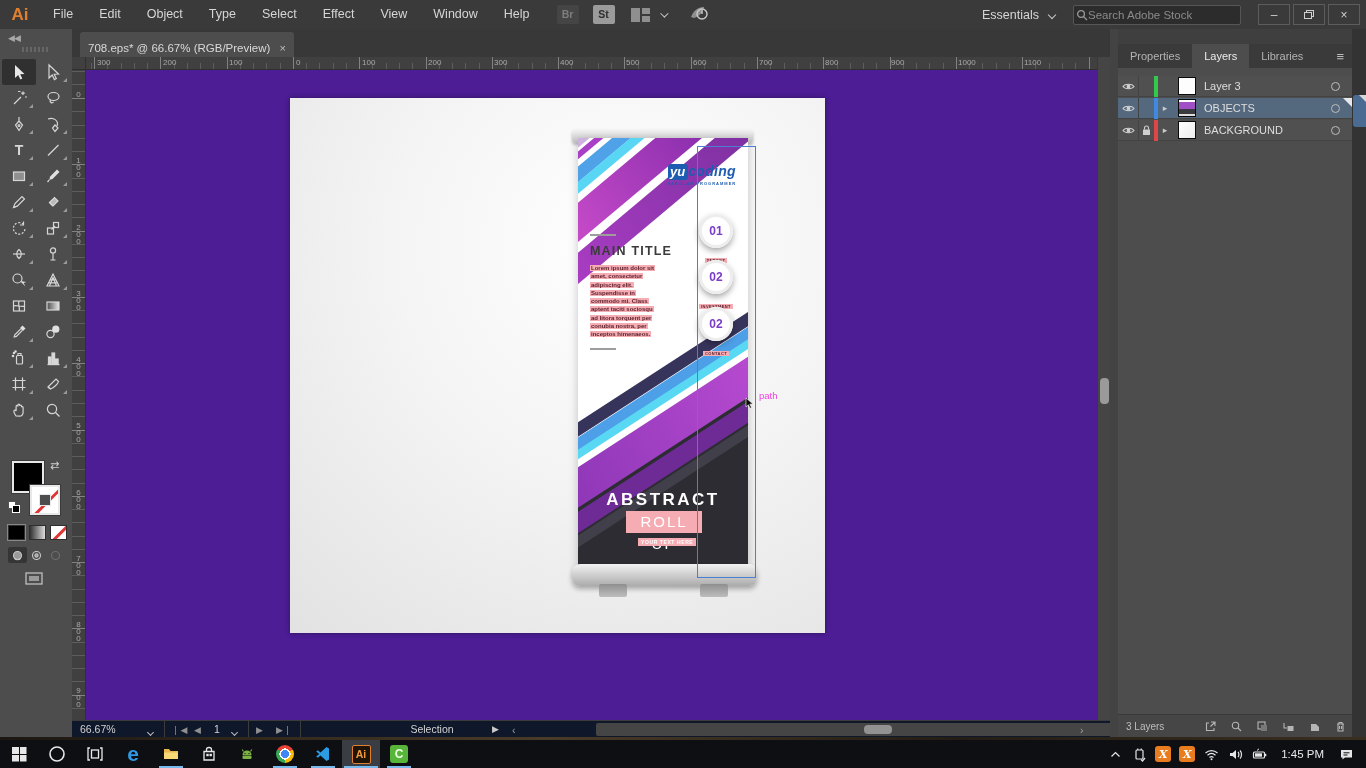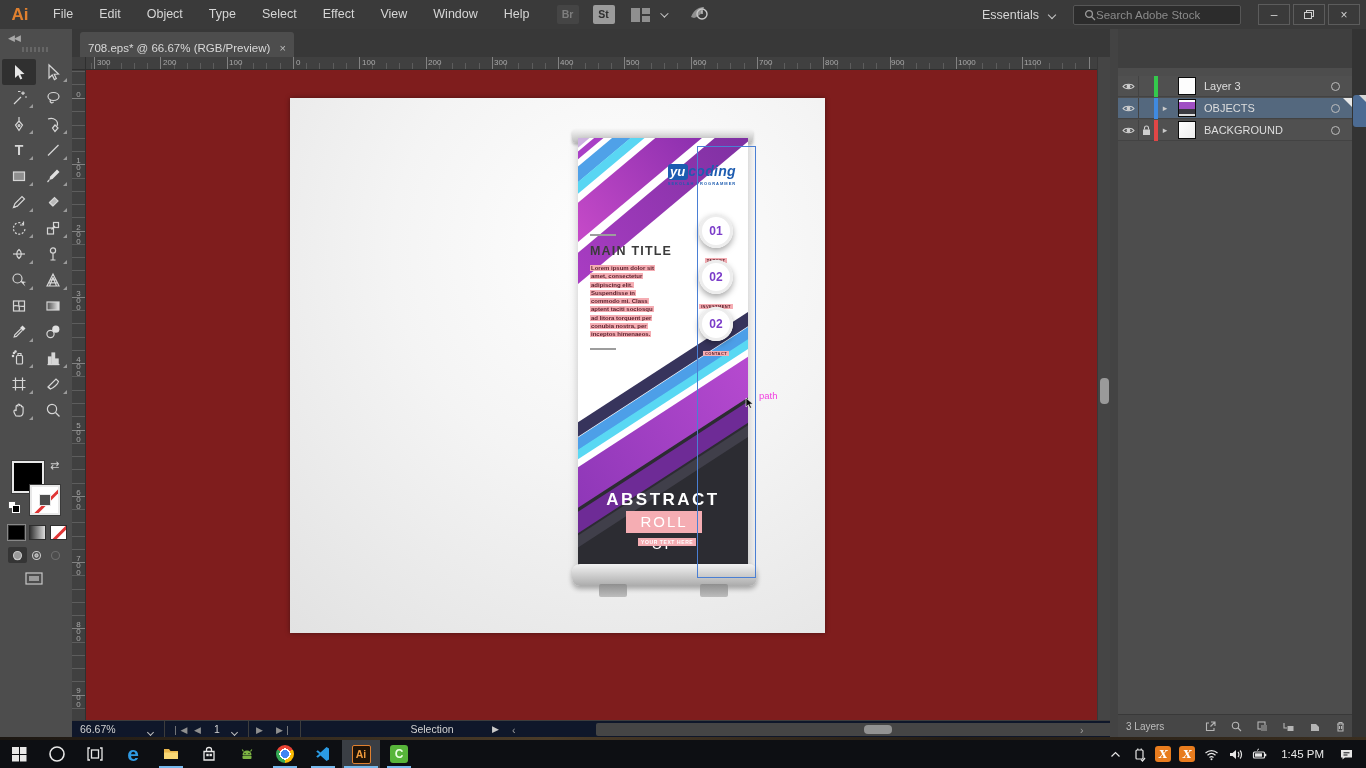--- a/index.html
+++ b/index.html
@@ -14,21 +14,21 @@
   #ai-logo { width:40px; text-align:center; font-weight:bold; font-size:17px; }
   .menu-item { padding:0 13px; height:29px; line-height:29px; cursor:default; }
   .mb-chip { width:22px; height:19px; border-radius:2px; text-align:center; line-height:19px;
              font-size:10.5px; font-weight:bold; margin-left:14px; }
   .chip-br { background:#454545; color:#7e7e7e; }
   .chip-st { background:#9b9b9b; color:#2e2e2e; }
   .chev { display:inline-block; width:6px; height:6px; border-right:1.5px solid #c9c9c9;
           border-bottom:1.5px solid #c9c9c9; transform:rotate(45deg); margin-left:10px; }
   #workspace-btn { margin-left:auto; display:flex; align-items:center; }
   #search-box { margin-left:18px; width:168px; height:20px; background:#2c2c2c;
-                border:1px solid #565656; border-radius:2px; display:flex; align-items:center; padding:0 10px; }
+                border:1px solid #565656; border-radius:2px; display:flex; align-items:center; padding:0 2px; }
   #search-box input { background:transparent; border:none; outline:none; color:#cfcfcf;
                       font-size:11.5px; width:130px; font-family:inherit; }
   #search-box input::placeholder { color:#8b8b8b; }
   .winbtn { width:32px; height:21px; border:1px solid #5c5c5c; margin-left:3px; color:#cfcfcf;
             display:flex; align-items:center; justify-content:center; font-size:12px; }
   #win-controls { display:flex; margin:0 6px 0 14px; }
 
   
   #tabstrip { position:absolute; left:72px; top:29px; width:1038px; height:28px; background:#383838; }
   #doc-tab { position:absolute; left:8px; top:3px; width:214px; height:25px; background:#4d4d4d;
@@ -81,21 +81,21 @@
                background-repeat:repeat-x; }
   .rt-label { position:absolute; top:1px; font-size:8px; color:#a8a8a8; }
   #ruler-left { position:absolute; left:72px; top:70px; width:14px; height:650px; background:#404040;
                 border-right:1px solid #2f2f2f; overflow:hidden;
                 background-image:
                   repeating-linear-gradient(180deg,#828282 0 1px,transparent 1px 66.3px),
                   repeating-linear-gradient(180deg,#5d5d5d 0 1px,transparent 1px 13.26px);
                 background-position:0 28px,7px 28px; background-size:14px auto,7px auto; }
   .rl-label { position:absolute; left:2px; font-size:8px; color:#a8a8a8; writing-mode:vertical-rl;
               text-orientation:upright; letter-spacing:-2px; line-height:9px; }
-  #pasteboard { position:absolute; left:86px; top:70px; width:1137px; height:650px; background:#7f1d1d; overflow:hidden; }
+  #pasteboard { position:absolute; left:86px; top:70px; width:1137px; height:650px; background:#4c1d95; overflow:hidden; }
   #artboard { position:absolute; left:204px; top:28px; width:535px; height:535px;
               background:radial-gradient(circle at 62% 28%, #ffffff 0%, #f4f4f4 45%, #e2e2e2 100%);
               box-shadow:0 0 5px rgba(0,0,0,.4); }
   #vscroll { position:absolute; left:1097px; top:57px; width:13px; height:663px; background:#454545;
              border-left:1px solid #383838; }
   #vscroll .thumb { position:absolute; left:2px; top:321px; width:9px; height:26px; background:#9a9a9a; border-radius:4px; }
 
   
   #banner-cap { position:absolute; left:486px; top:59px; width:181px; height:14px; border-radius:4px;
                 background:linear-gradient(#f5f5f5,#c2c2c2); box-shadow:0 2px 3px rgba(0,0,0,.25); }
@@ -615,20 +615,26 @@
     <span class="abs" style="left:420px;top:3px;color:#c9c9c9;font-size:9px;">▶</span>
     <span class="abs" style="left:440px;top:3px;color:#9f9f9f;">‹</span>
     <div id="hscroll-track">
       <div id="hscroll-thumb"></div>
     </div>
     <span class="abs" style="left:1008px;top:3px;color:#9f9f9f;">›</span>
   </div>
 
   <div id="right-dock">
     <div id="dock-gap"></div>
+    <div id="panel-tabs">
+      <div class="ptab">Properties</div>
+      <div class="ptab active">Layers</div>
+      <div class="ptab">Libraries</div>
+      <div id="panel-menu">≡</div>
+    </div>
     <div id="panel-body">
 
       <div class="layer-row" style="top:8px;">
         <div class="lr-eye">
           <svg viewBox="0 0 13 9">
               <path d="M1 4.5 C3 1.5 10 1.5 12 4.5 C10 7.5 3 7.5 1 4.5 Z"></path>
               <circle cx="6.5" cy="4.5" r="1.4" fill="#cfcfcf"></circle>
             </svg>
         </div>
         <div class="lr-div"></div>

